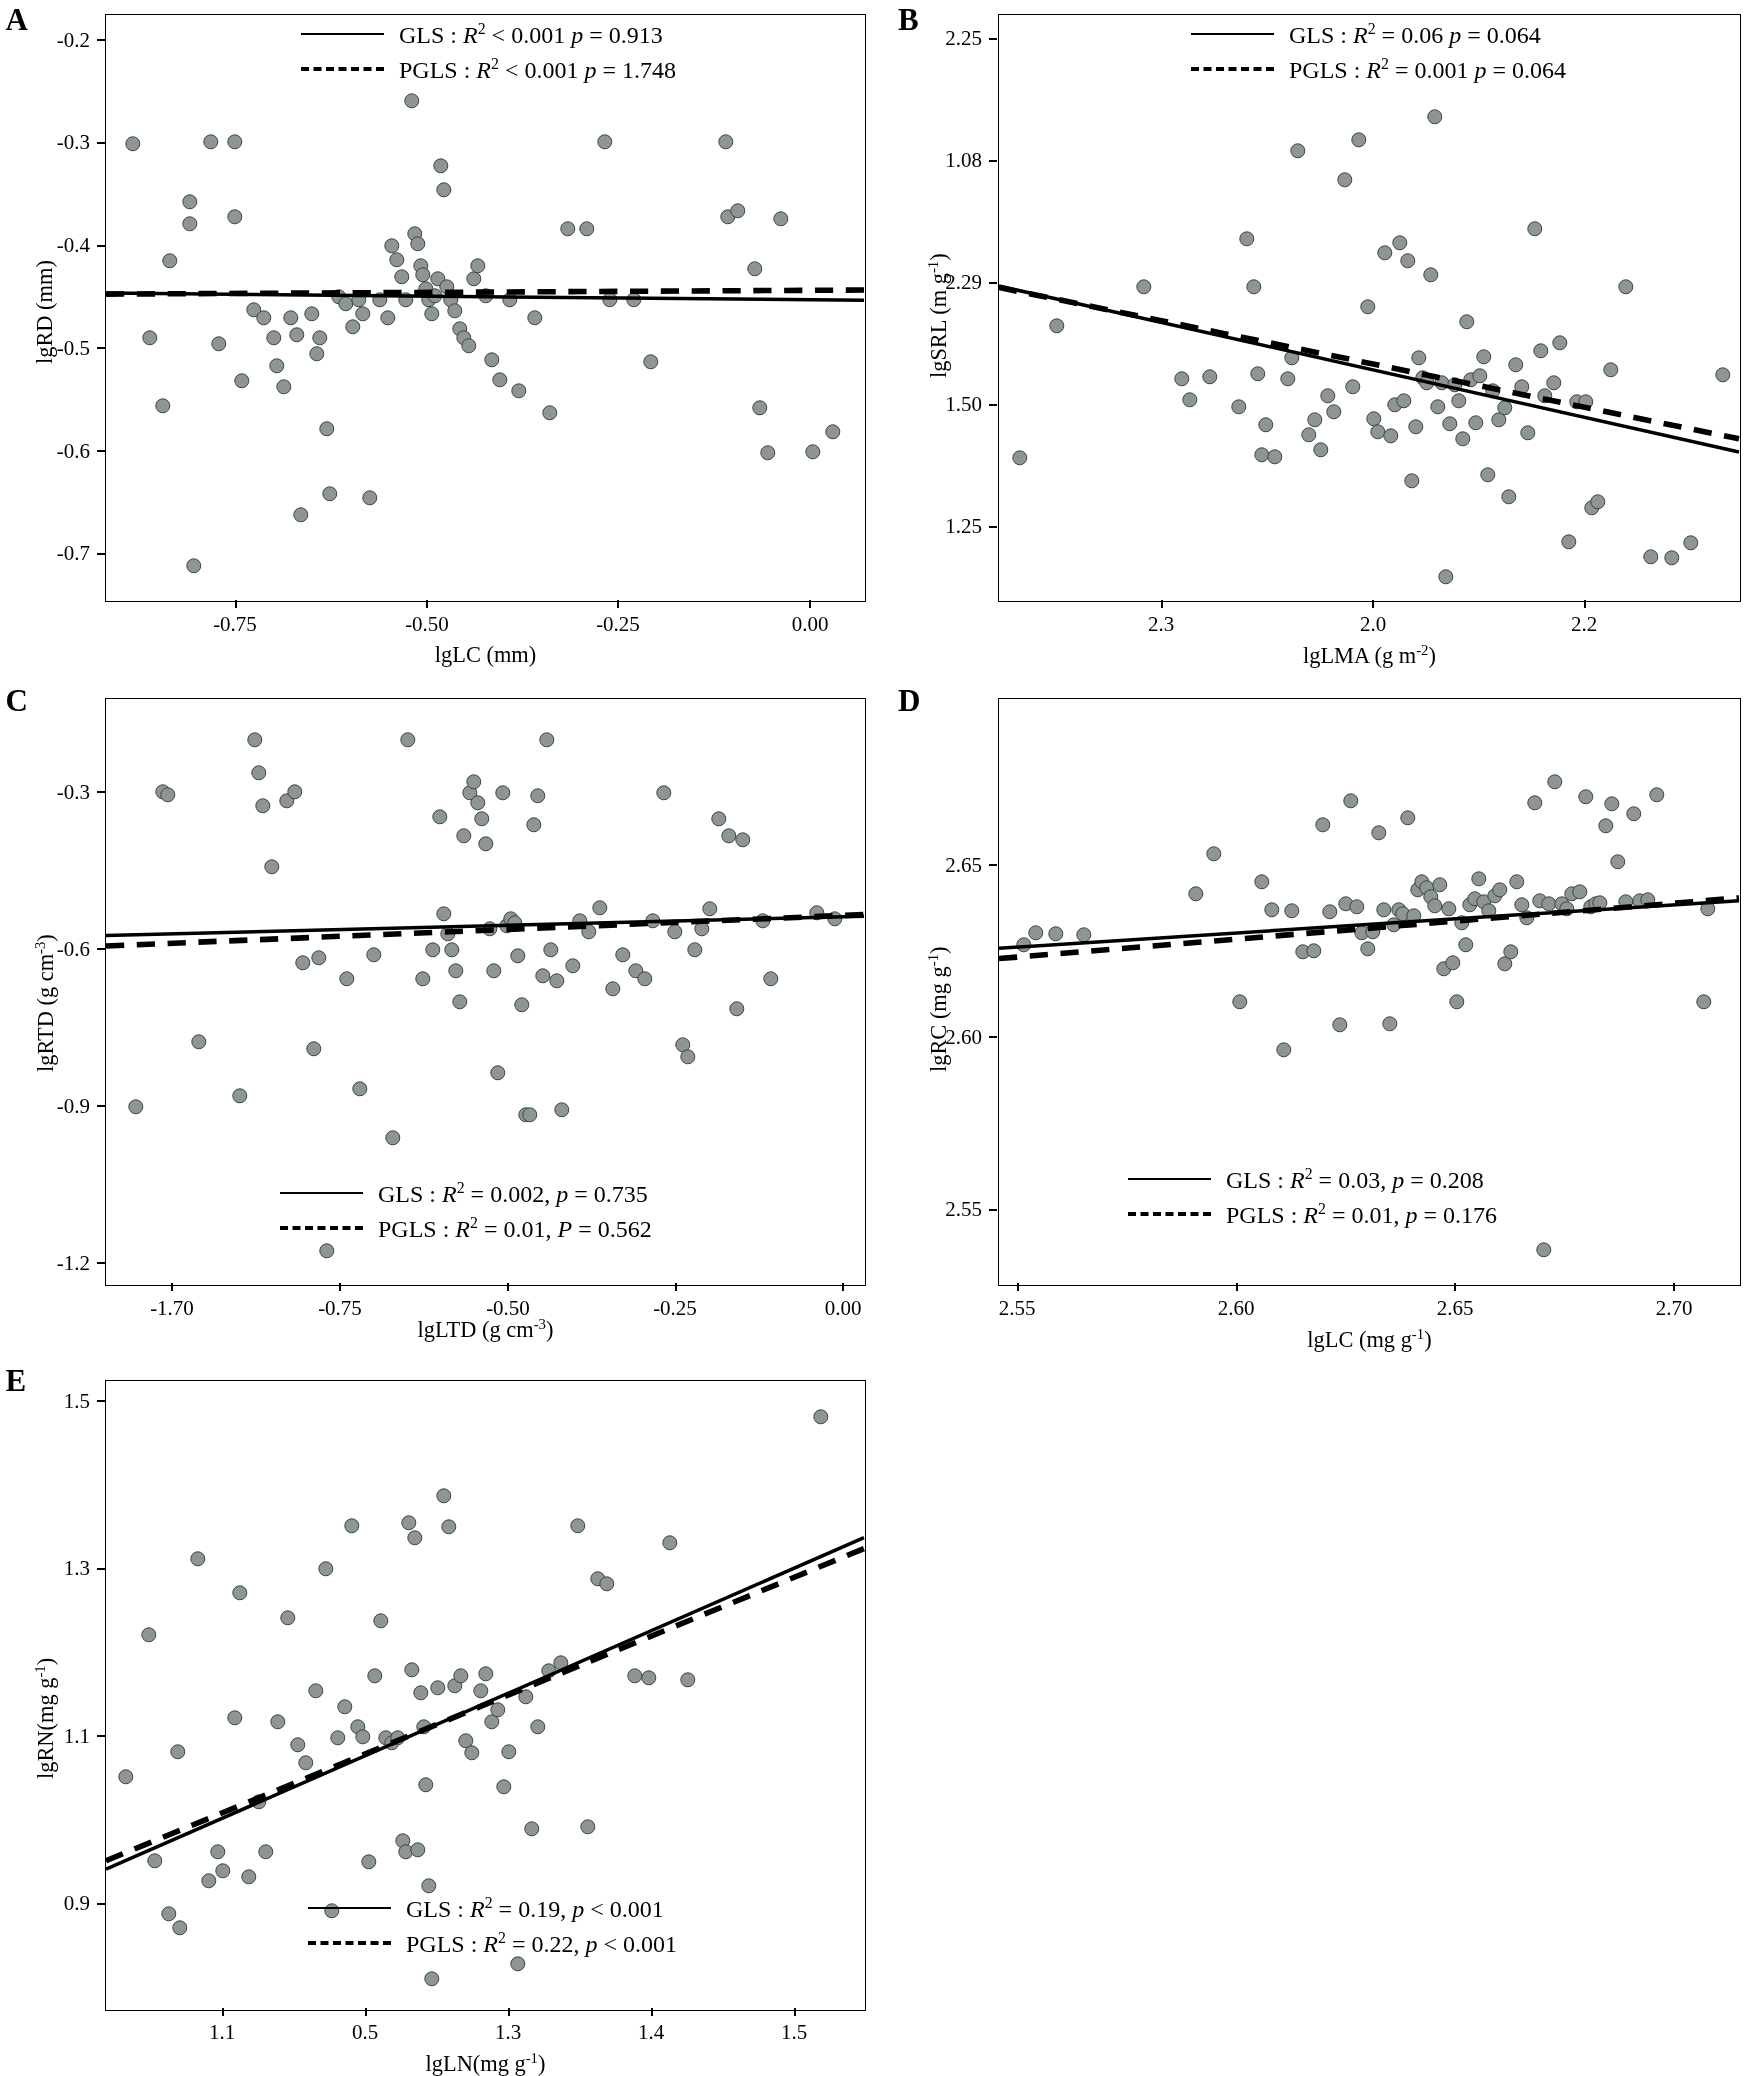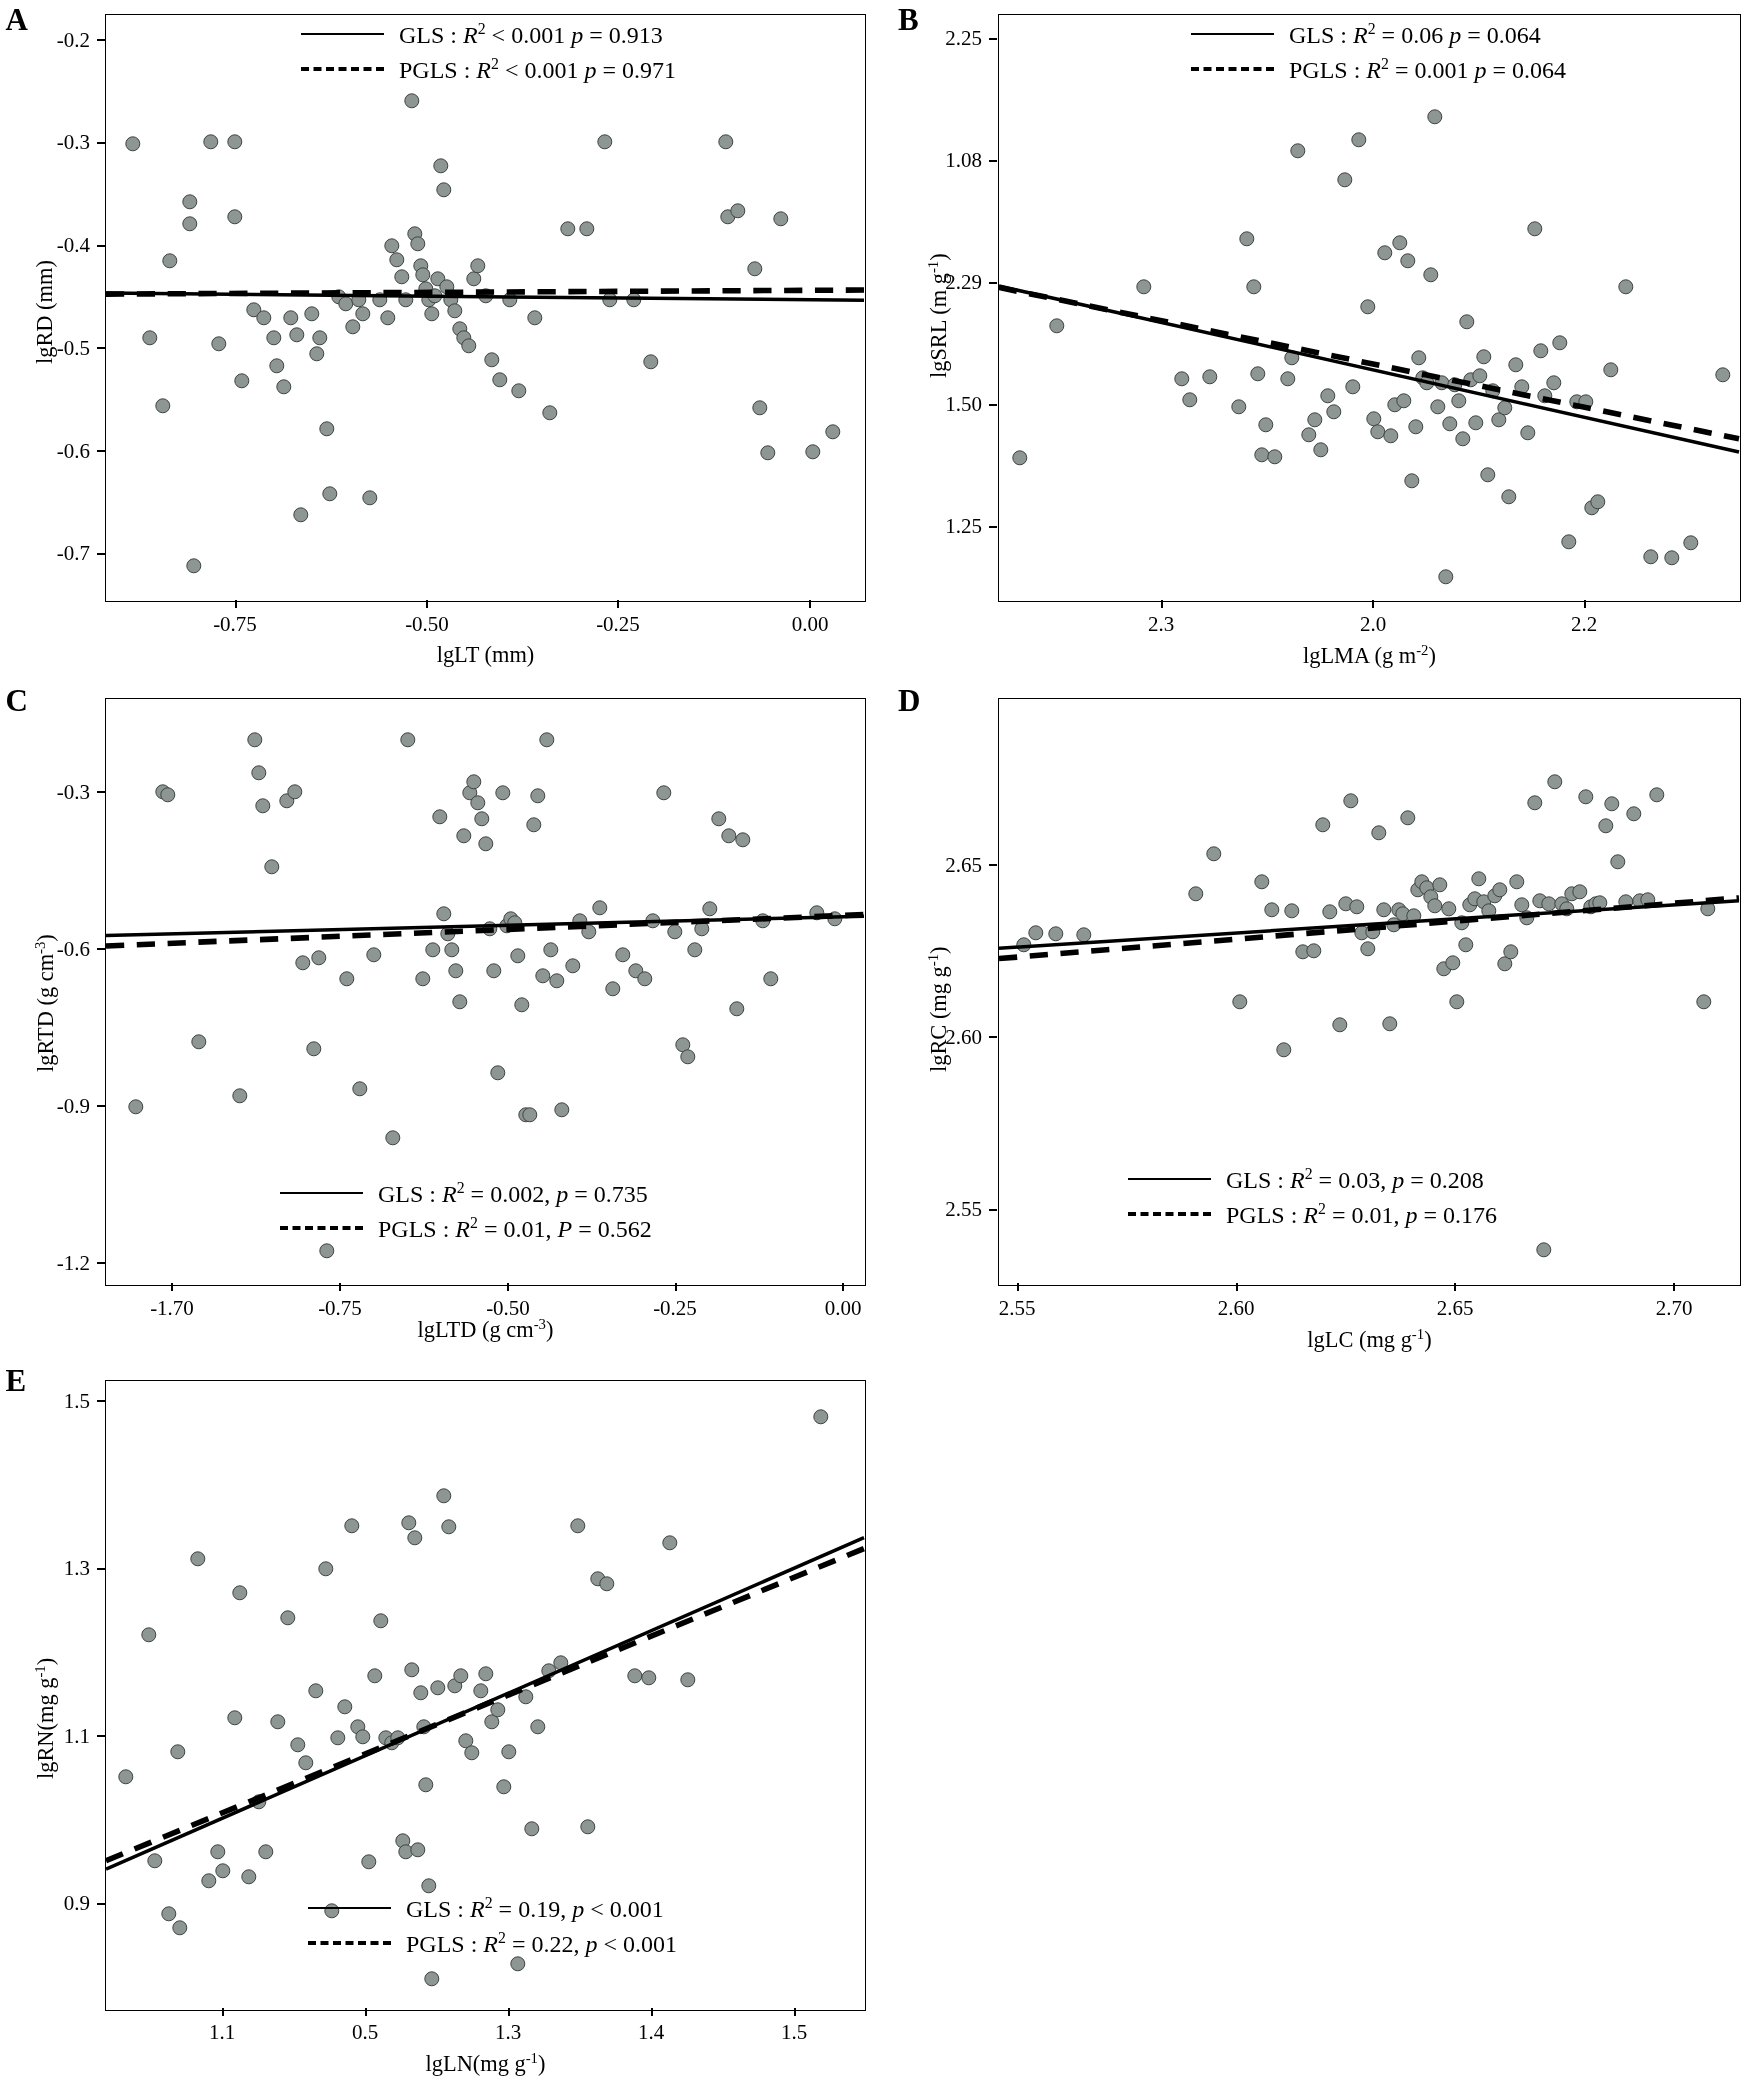--- a/index.html
+++ b/index.html
@@ -165,30 +165,30 @@
     <div class="pt" style="left: 727px; top: 417px; width: 15.4px; height: 15.4px;"></div>
     <svg class="lines" width="758" height="586" viewBox="0 0 1082 836">
       <line x1="0" y1="396.73333333333335" x2="1082" y2="407.00000000000006" stroke="#000" stroke-width="5"></line>
       <line x1="0" y1="398.20000000000005" x2="1082" y2="392.3333333333334" stroke="#000" stroke-width="8" stroke-dasharray="26 18"></line>
     </svg>
   </div>
 <div class="ylab" style="left:32px;top:364px;">
   <span>lgRD (mm)</span>
 </div>
 <div class="xlab" style="left:105px;top:642px;width:761px;">
-  <span>lgLT (mm)</span>
+  <span>lgLC (mm)</span>
 </div>
 <div class="legend" id="legendA" style="left:301px;top:18px;">
   <div class="legend-row">
     <span class="legend-key"></span>
     <span class="legend-text"><span>GLS : </span><span class="it">R</span><sup>2</sup><span> &lt; 0.001  </span><span class="it">p</span><span> = 0.913</span></span>
   </div>
   <div class="legend-row">
     <span class="legend-key dash"></span>
-    <span class="legend-text"><span>PGLS : </span><span class="it">R</span><sup>2</sup><span> &lt; 0.001  </span><span class="it">p</span><span> = 0.971</span></span>
+    <span class="legend-text"><span>PGLS : </span><span class="it">R</span><sup>2</sup><span> &lt; 0.001  </span><span class="it">p</span><span> = 1.748</span></span>
   </div>
 </div>
 
 <div class="plot" id="plotB" style="left:998px;top:14px;width:743px;height:588px;">
     <div class="pt" style="left: 21px; top: 443px; width: 15.4px; height: 15.4px;"></div>
     <div class="pt" style="left: 58px; top: 311px; width: 15.4px; height: 15.4px;"></div>
     <div class="pt" style="left: 145px; top: 272px; width: 15.4px; height: 15.4px;"></div>
     <div class="pt" style="left: 183px; top: 364px; width: 15.4px; height: 15.4px;"></div>
     <div class="pt" style="left: 191px; top: 385px; width: 15.4px; height: 15.4px;"></div>
     <div class="pt" style="left: 211px; top: 362px; width: 15.4px; height: 15.4px;"></div>

